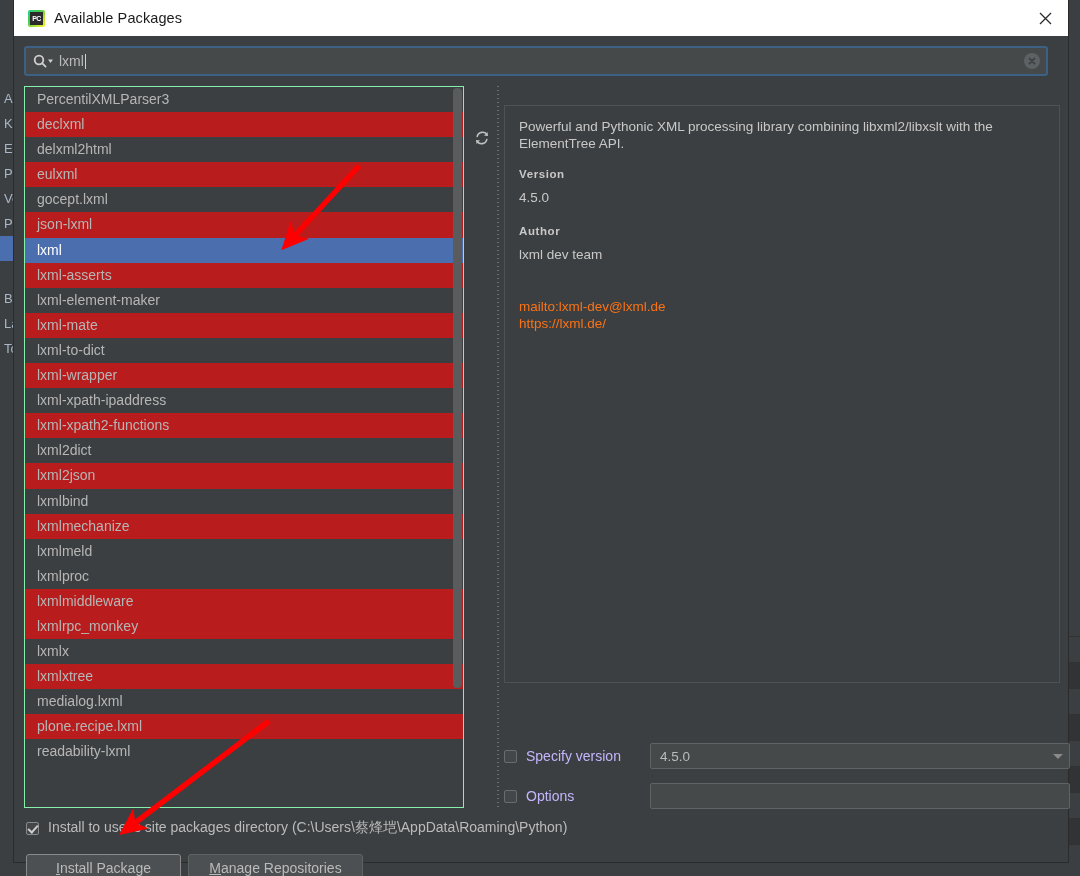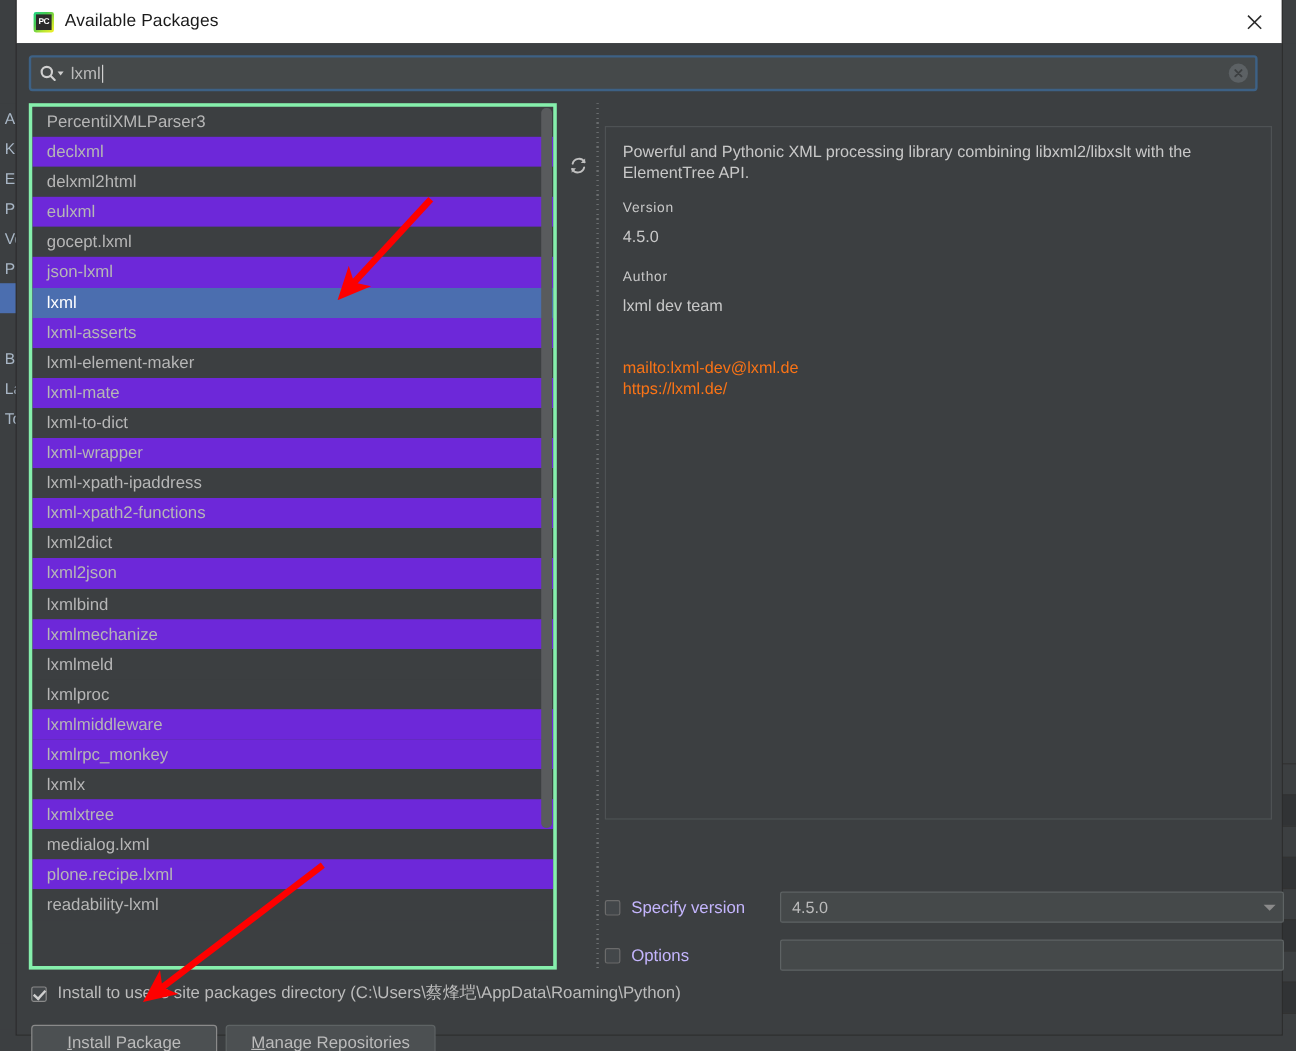--- a/index.html
+++ b/index.html
@@ -151,39 +151,39 @@
     cursor: pointer;
   }
   #search-clear svg { display: block; }
 
   
   #pkg-list-frame {
     position: absolute;
     left: 10px; top: 50px;
     width: 440px; height: 722px;
     background: #3c3f41;
-    border: 3px solid #86efac;
+    border: 1px solid #86efac;
     overflow: hidden;
   }
   #pkg-list {
     position: absolute;
     left: 0; top: 0; right: 0; bottom: 0;
   }
   .pkg-row {
     height: 25.1px;
     line-height: 25.1px;
     padding-left: 12px;
     font-size: 14px;
     color: #b6b6b6;
     white-space: nowrap;
     overflow: hidden;
     cursor: default;
   }
   .pkg-row.odd  { background: #3c3f41; }
-  .pkg-row.even { background: #6d28d9; }
+  .pkg-row.even { background: #b91c1c; }
   .pkg-row.selected { background: #4b6eaf; color: #ffffff; }
   #pkg-scrollbar {
     position: absolute;
     right: 1px; top: 1px;
     width: 9px; height: 600px;
     background: #595b5d;
     border-radius: 4px;
     cursor: pointer;
   }
 
@@ -247,21 +247,21 @@
   }
   .desc-para {
     font-size: 13.5px;
     color: #c8c8c8;
     line-height: 17px;
     margin: 0 0 16px 0;
     max-width: 490px;
   }
   .desc-head {
     font-size: 11.5px;
-    font-weight: normal;
+    font-weight: bold;
     color: #c8c8c8;
     letter-spacing: 0.6px;
     margin: 0 0 10px 0;
   }
   .desc-val {
     font-size: 13.5px;
     color: #c8c8c8;
     margin: 0 0 20px 0;
   }
   .desc-links { margin-top: 36px; }

